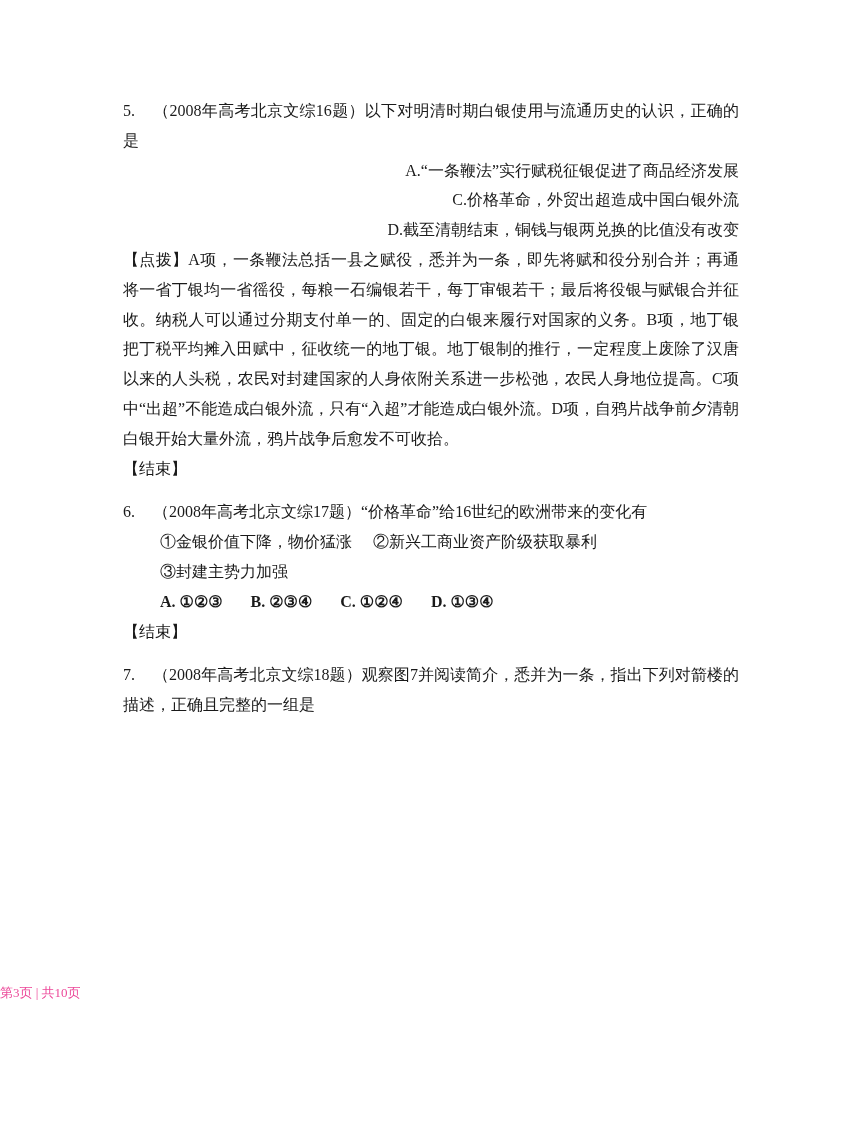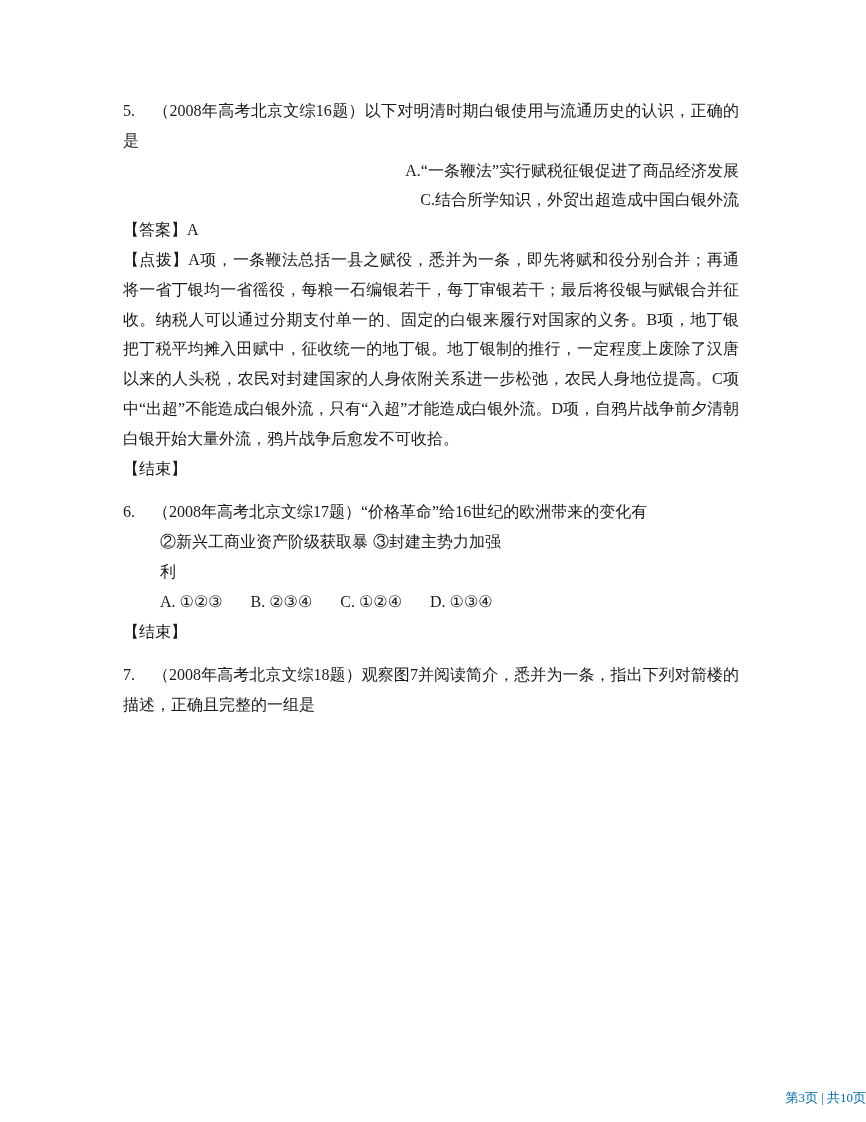--- a/index.html
+++ b/index.html
@@ -37,54 +37,55 @@
   }
   .opt-label {
     display: inline-block;
     width: 26px;
   }
   .pair-grid {
     display: grid;
     grid-template-columns: 213px auto;
     padding-left: 37px;
   }
-  .choices-line { padding-left: 37px; }
+  .choices-line { padding-left: 37px; font-weight: bold; }
   .choice { margin-right: 24px; }
   .choice .c-label { margin-right: 4px; }
   .analysis {
     text-align: justify;
   }
   .footer {
     position: absolute;
-    top: 1089px;
+    top: 984px;
     left: 0;
     width: 100%;
-    text-align: right;
+    text-align: left;
     font-size: 13px;
-    color: #0369a1;
+    color: #ec4899;
   }
 </style>
 </head>
 <body>
 
 <div class="sheet">
   <div class="content">
 
     <section class="q-block">
       <p class="q-stem"><span class="q-num">5.</span><span>（2008年高考北京文综16题）以下对明清时期白银使用与流通历史的认识，正确的是</span></p>
       <p class="q-option"><span class="opt-label">A.</span><span>“一条鞭法”实行赋税征银促进了商品经济发展</span></p>
-      <p class="q-option"><span class="opt-label">C.</span><span>结合所学知识，外贸出超造成中国白银外流</span></p>
-      <p class="answer-line"><span>【答案】</span><span>A</span></p>
+      <p class="q-option"><span class="opt-label">C.</span><span>价格革命，外贸出超造成中国白银外流</span></p>
+      <p class="q-option"><span class="opt-label">D.</span><span>截至清朝结束，铜钱与银两兑换的比值没有改变</span></p>
       <p class="analysis"><span>【点拨】</span><span>A项，一条鞭法总括一县之赋役，悉并为一条，即先将赋和役分别合并；再通将一省丁银均一省徭役，每粮一石编银若干，每丁审银若干；最后将役银与赋银合并征收。纳税人可以通过分期支付单一的、固定的白银来履行对国家的义务。B项，地丁银把丁税平均摊入田赋中，征收统一的地丁银。地丁银制的推行，一定程度上废除了汉唐以来的人头税，农民对封建国家的人身依附关系进一步松弛，农民人身地位提高。C项中“出超”不能造成白银外流，只有“入超”才能造成白银外流。D项，自鸦片战争前夕清朝白银开始大量外流，鸦片战争后愈发不可收拾。</span></p>
       <p class="end-line">【结束】</p>
     </section>
 
     <section class="q-block">
       <p class="q-stem"><span class="q-num">6.</span><span>（2008年高考北京文综17题）“价格革命”给16世纪的欧洲带来的变化有</span></p>
       <div class="pair-grid">
+        <span>①金银价值下降，物价猛涨</span>
         <span>②新兴工商业资产阶级获取暴利</span>
         <span>③封建主势力加强</span>
       </div>
       <p class="choices-line">
         <span class="choice"><span class="c-label">A.</span><span>①②③</span></span>
         <span class="choice"><span class="c-label">B.</span><span>②③④</span></span>
         <span class="choice"><span class="c-label">C.</span><span>①②④</span></span>
         <span class="choice"><span class="c-label">D.</span><span>①③④</span></span>
       </p>
       <p class="end-line">【结束】</p>

